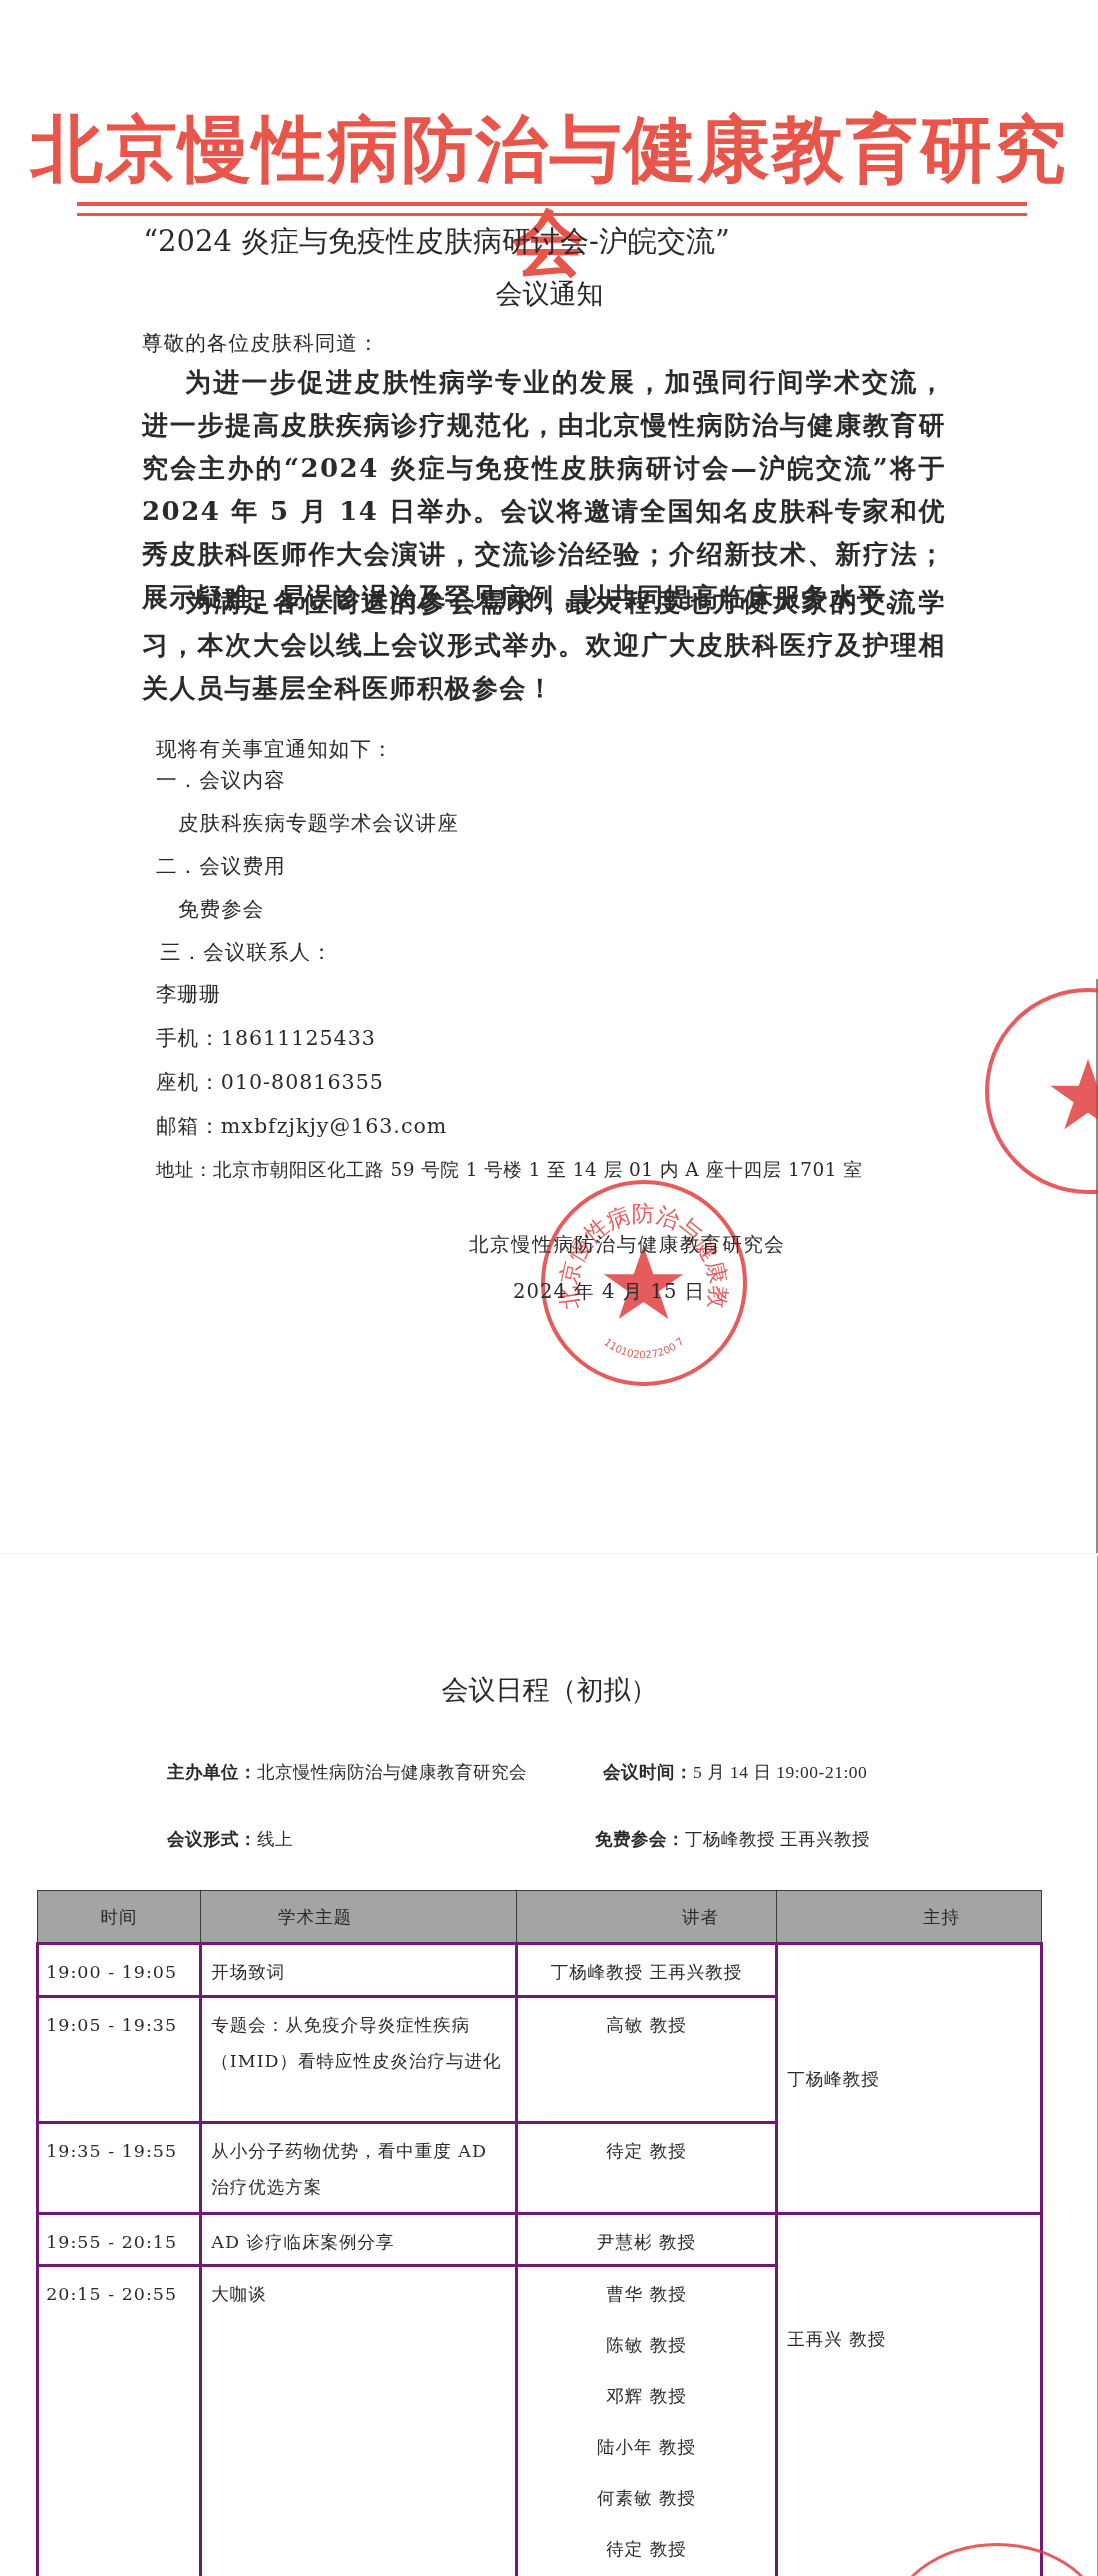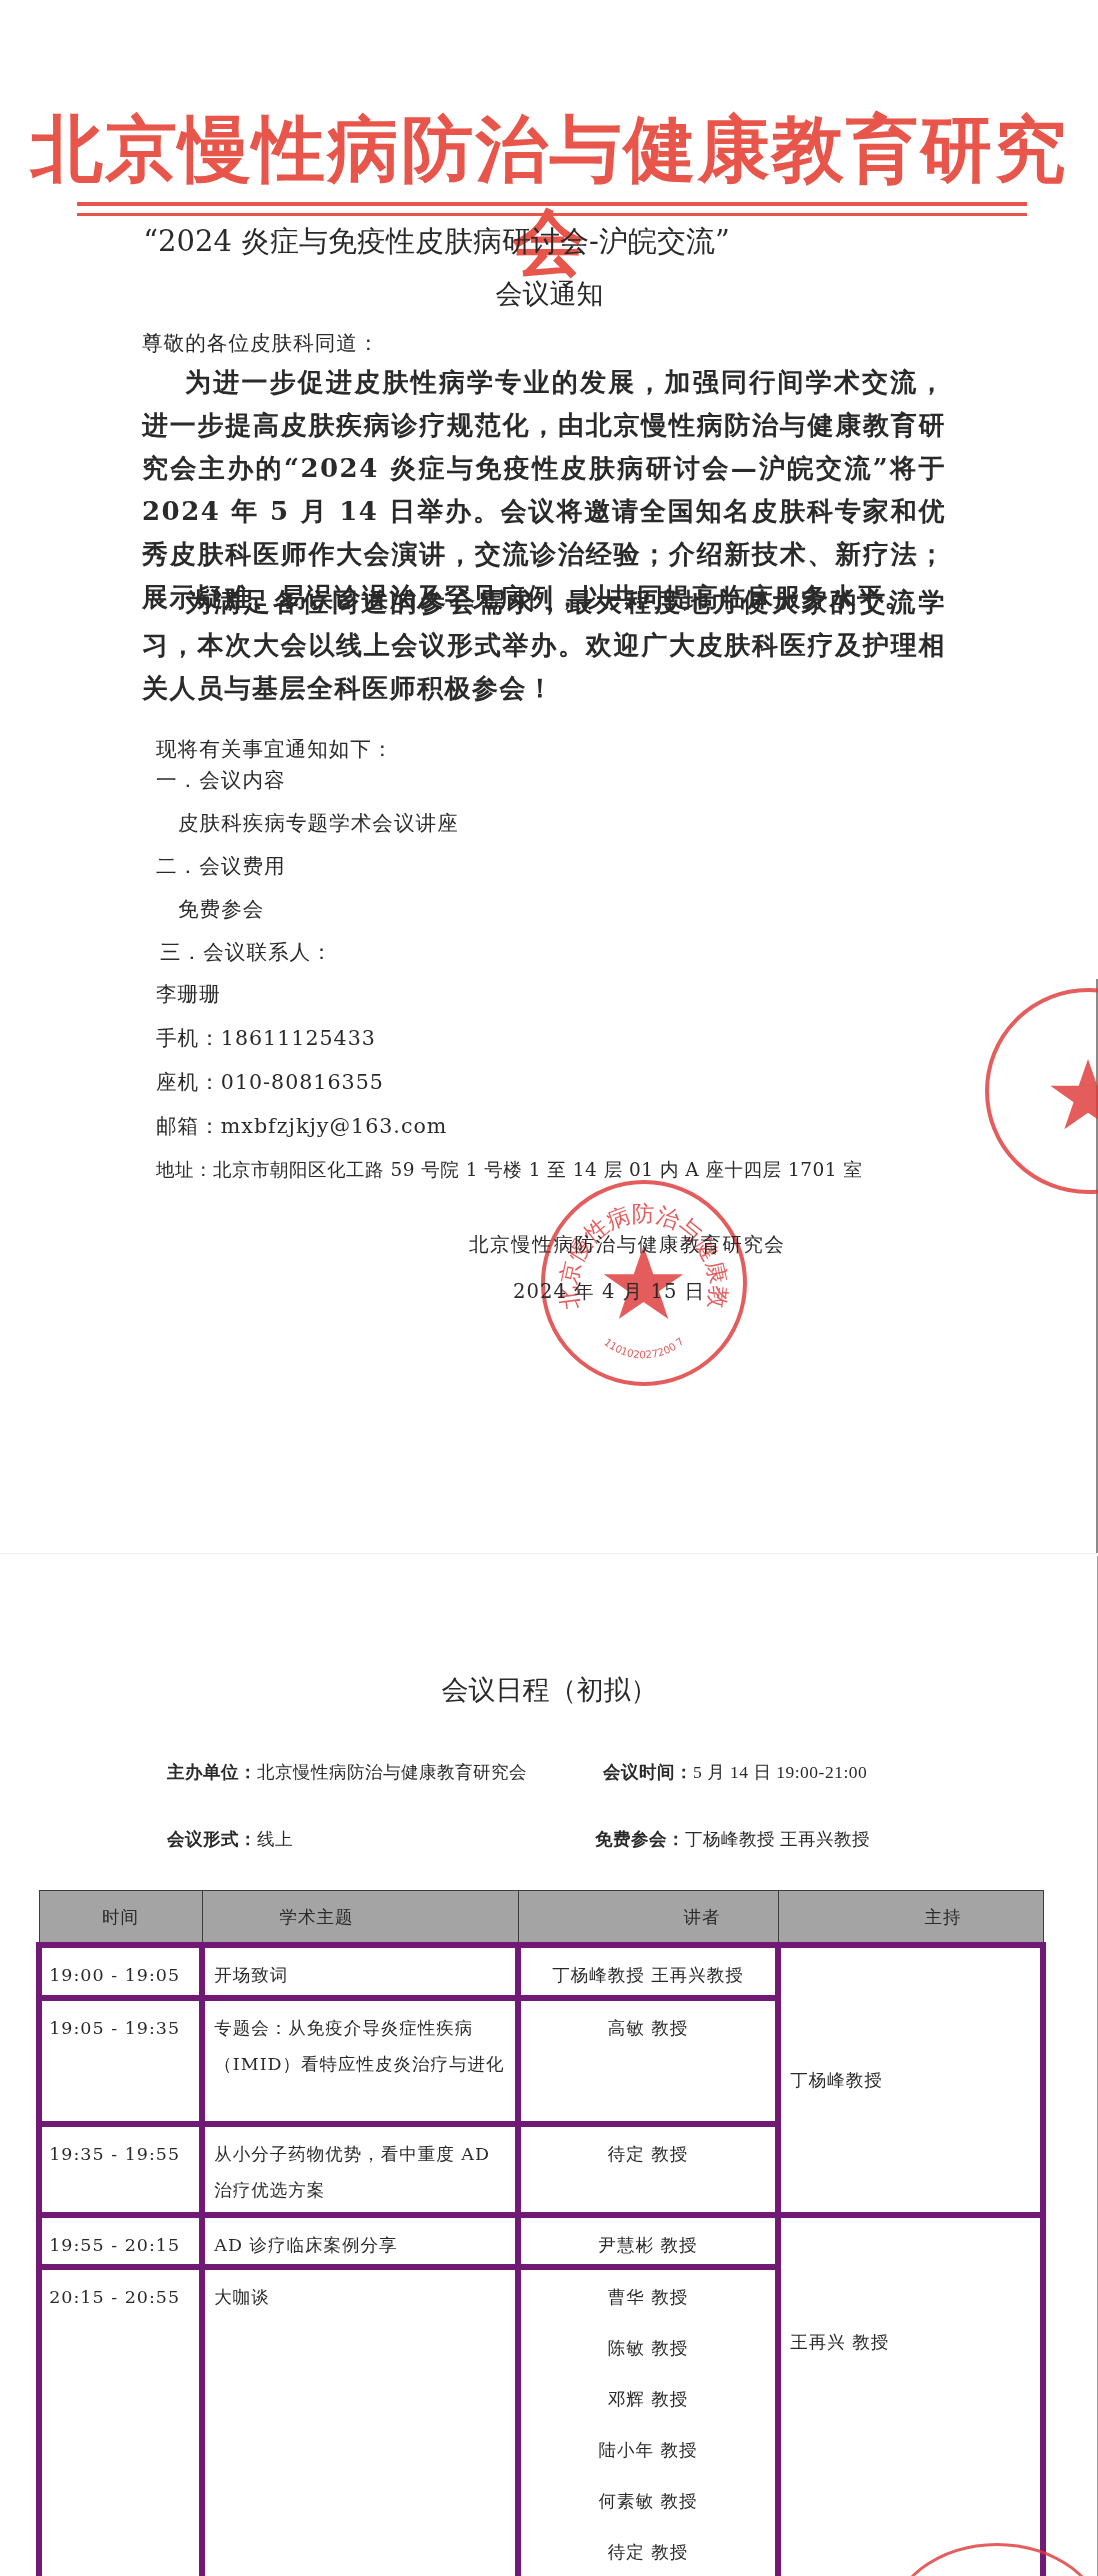--- a/index.html
+++ b/index.html
@@ -18,21 +18,21 @@
   .line { position: absolute; font-size: 20.6px; line-height: 26px; letter-spacing: 1px; white-space: nowrap; }
   .stamp { position: absolute; border-radius: 50%; border: 4.6px solid; box-sizing: border-box; opacity: 0.82; }
   .stamp svg { position: absolute; left: 0; top: 0; }
   .sched-title { left: 0; width: 1099px; text-align: center; font-size: 27px; line-height: 36px; }
   .meta { position: absolute; font-size: 17.5px; line-height: 23px; white-space: nowrap; letter-spacing: 0.5px; font-family: Liberation Serif, serif; }
   .meta b { font-weight: bold; }
   table.sched { position: absolute; left: 36px; top: 1890px; width: 1005px; border-collapse: collapse;
                 table-layout: fixed; font-size: 17.5px; }
   table.sched th { height: 49px; font-weight: normal; border: 1px solid #3c3c3c;
                    border-top-width: 1.5px; border-bottom-width: 1.5px; letter-spacing: 1px; }
-  table.sched td { border: 6px solid #701a75; vertical-align: top; padding: 0; line-height: 36px; letter-spacing: 1px; }
+  table.sched td { border: 3px solid #701a75; vertical-align: top; padding: 0; line-height: 36px; letter-spacing: 1px; }
   table.sched td.time { padding: 9.3px 0 0 7.2px; white-space: nowrap; }
   table.sched td.topic { padding: 9.3px 8.2px 0 9.3px; }
   table.sched td.speaker { text-align: center; padding-top: 9.3px; }
   table.sched td.host { vertical-align: middle; padding-left: 9.3px; }
   .speaker-line { display: block; height: 51px; line-height: 36px; }
 </style>
 </head>
 <body>
 
 <div class="page-edge" style="left:1096px; top:979px; height:574px;"></div>

